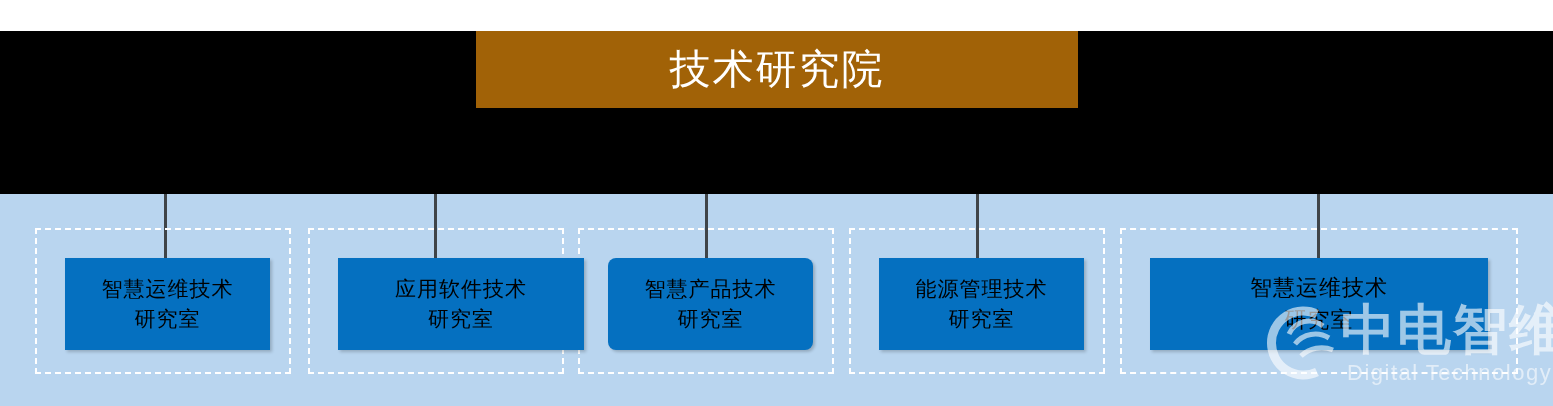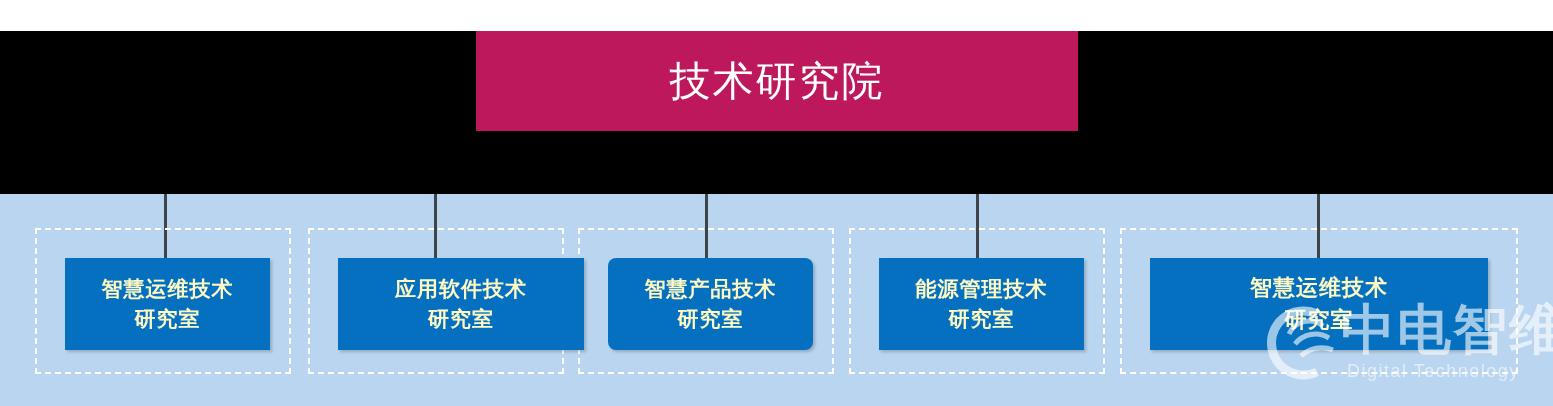--- a/index.html
+++ b/index.html
@@ -38,22 +38,22 @@
     height: 212px;
     background: #b9d5ef;
   }
 
   
   .root-box {
     position: absolute;
     left: 476px;
     top: 31px;
     width: 602px;
-    height: 100px;
-    background: #be185d;
+    height: 77px;
+    background: #a16207;
     display: flex;
     align-items: center;
     justify-content: center;
     text-align: right;
   }
   .root-box .root-title {
     color: #ffffff;
     font-size: 41px;
     line-height: 1;
     letter-spacing: 2px;
@@ -83,23 +83,23 @@
     height: 92px;
     background: #0570c0;
     box-shadow: 2px 2px 3px rgba(0,0,0,0.20);
     display: flex;
     align-items: center;
     justify-content: center;
     text-align: center;
     box-sizing: border-box;
   }
   .leaf-box .leaf-label {
-    color: #fef9c3;
+    color: #000000;
     font-size: 21px;
-    font-weight: bold;
+    font-weight: normal;
     line-height: 1.45;
     letter-spacing: 1px;
     white-space: pre-line;
   }
   .leaf-box.wide .leaf-label {
     font-size: 22px;
   }
 
   
   .watermark {
@@ -125,21 +125,21 @@
     font-weight: bold;
     color: rgba(255,255,255,0.62);
     letter-spacing: 2px;
     line-height: 1;
     white-space: nowrap;
   }
   .wm-text-en {
     position: absolute;
     left: 92px;
     top: 66px;
-    font-size: 18px;
+    font-size: 22px;
     color: rgba(255,255,255,0.58);
     letter-spacing: 1.5px;
     line-height: 1;
     white-space: nowrap;
   }
 </style>
 </head>
 <body>
 
 <div id="canvas">

